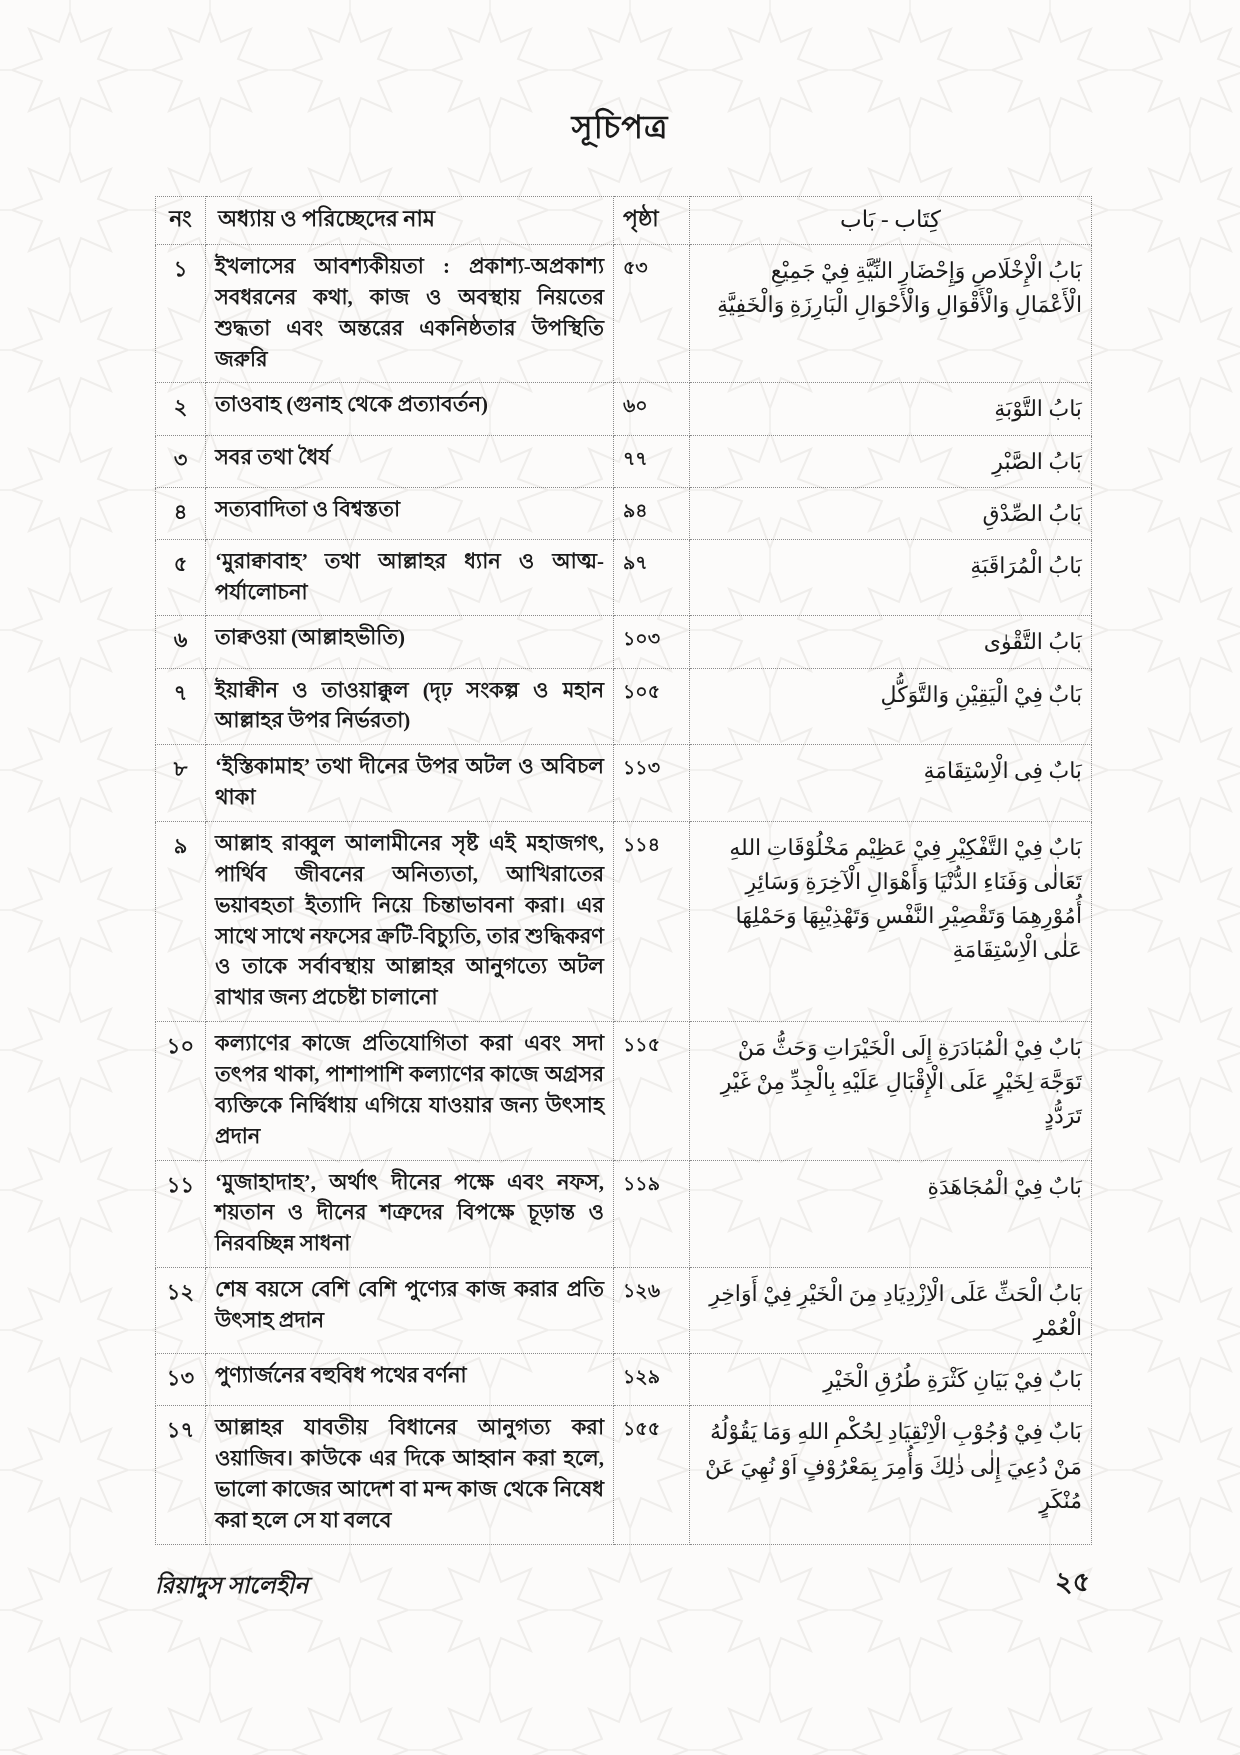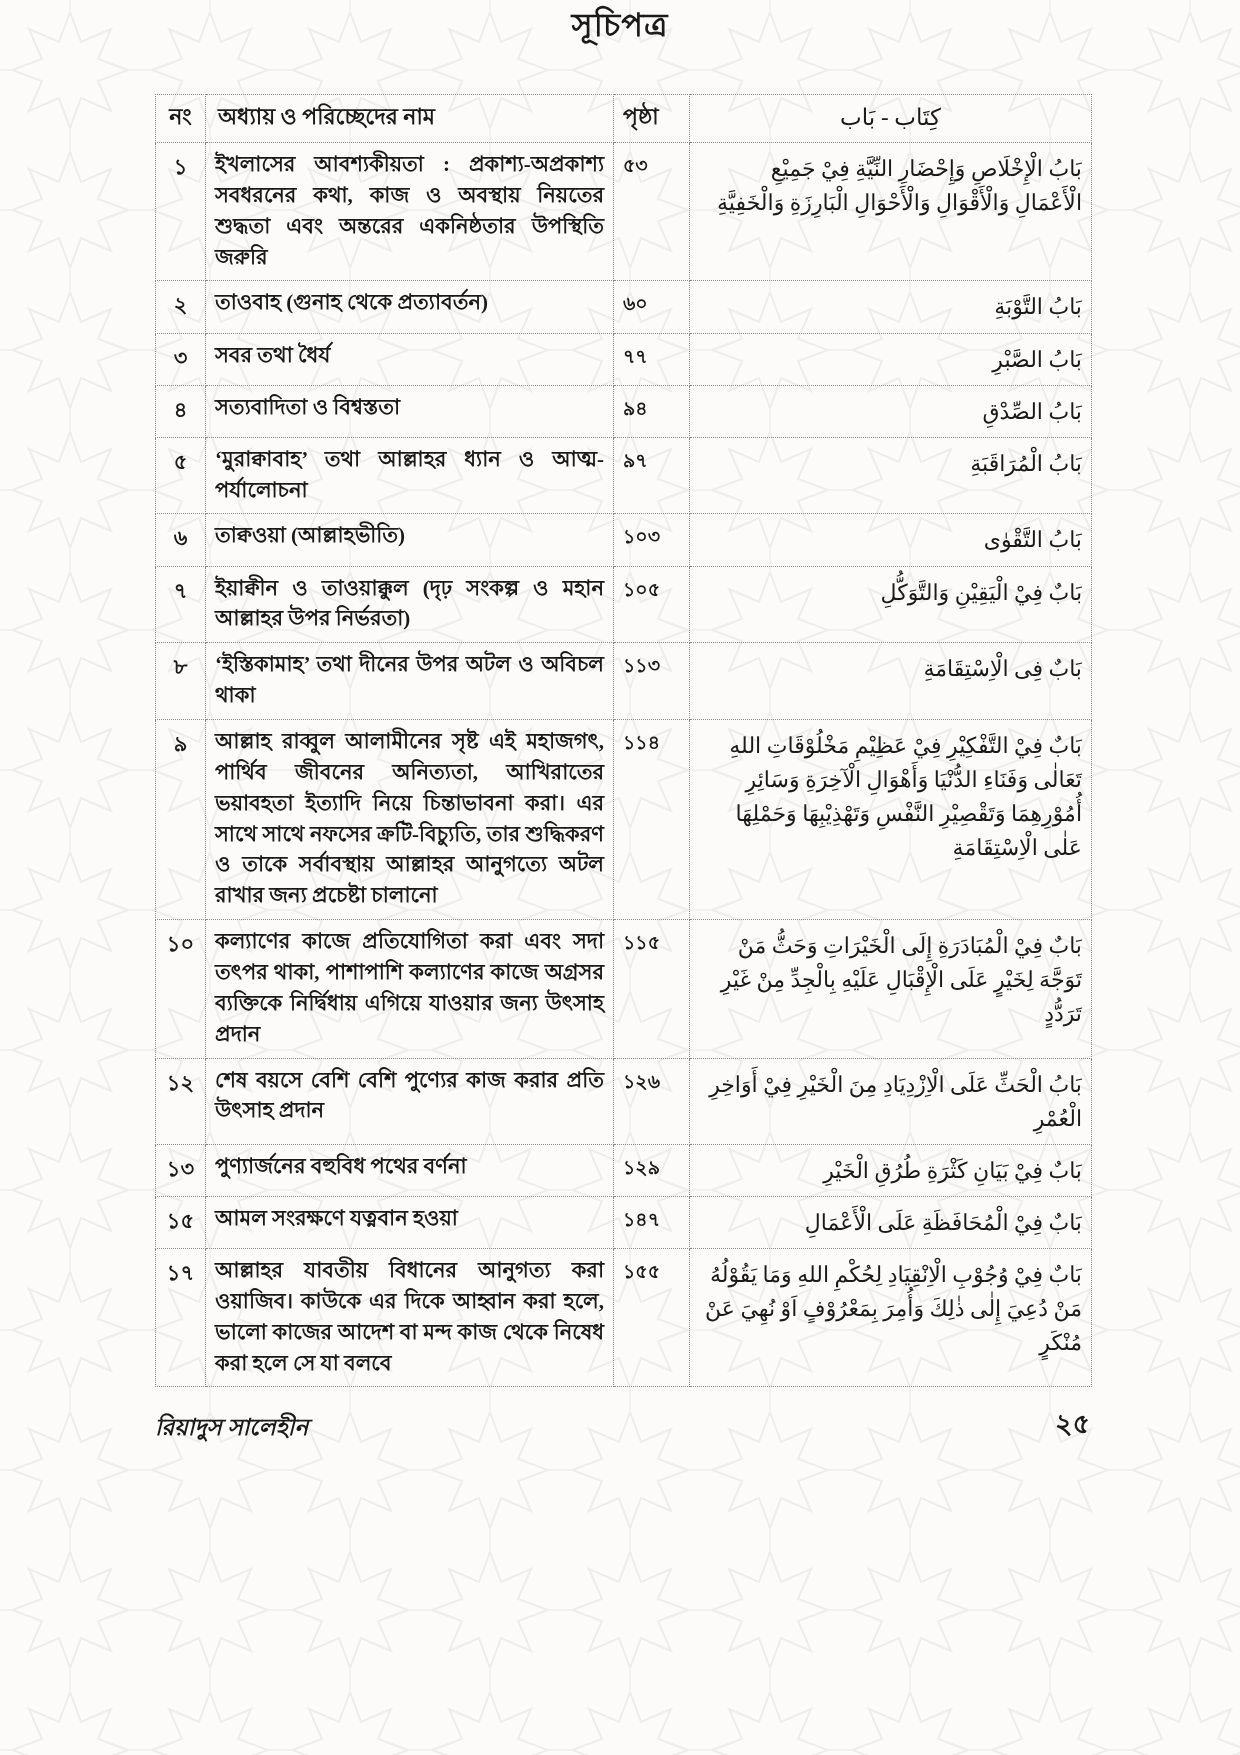--- a/index.html
+++ b/index.html
@@ -11,20 +11,21 @@
     overflow:hidden;
     position:relative;
   }
   .bg-pattern {
     position:absolute; inset:0; width:100%; height:100%;
     z-index:0; pointer-events:none;
   }
   .content { position:relative; z-index:1; }
   .page-title {
     text-align:center;
+    padding-top:102px;
     font-size:32px;
     font-weight:bold;
     letter-spacing:1px;
     font-family:Liberation Serif, serif;
   }
   table.toc {
     border-collapse:collapse;
     table-layout:fixed;
     width:936px;
     margin:40px 149px 0 155px;
@@ -178,42 +179,42 @@
     <td class="cell-arabic">بَابٌ فِيْ التَّفْكِيْرِ فِيْ عَظِيْمِ مَخْلُوْقَاتِ اللهِ تَعَالٰى وَفَنَاءِ الدُّنْيَا وَأَهْوَالِ الْآخِرَةِ وَسَائِرِ أُمُوْرِهِمَا وَتَقْصِيْرِ النَّفْسِ وَتَهْذِيْبِهَا وَحَمْلِهَا عَلٰى الْاِسْتِقَامَةِ</td>
   </tr>
 
   <tr>
     <td class="cell-no">১০</td>
     <td class="cell-name">কল্যাণের কাজে প্রতিযোগিতা করা এবং সদা তৎপর থাকা, পাশাপাশি কল্যাণের কাজে অগ্রসর ব্যক্তিকে নির্দ্বিধায় এগিয়ে যাওয়ার জন্য উৎসাহ প্রদান</td>
     <td class="cell-page">১১৫</td>
     <td class="cell-arabic">بَابٌ فِيْ الْمُبَادَرَةِ إِلَى الْخَيْرَاتِ وَحَثُّ مَنْ تَوَجَّهَ لِخَيْرٍ عَلَى الْإِقْبَالِ عَلَيْهِ بِالْجِدِّ مِنْ غَيْرِ تَرَدُّدٍ</td>
   </tr>
 
+  <tr>
+    <td class="cell-no">১১</td>
+    <td class="cell-name">‘মুজাহাদাহ’, অর্থাৎ দীনের পক্ষে এবং নফস, শয়তান ও দীনের শত্রুদের বিপক্ষে চূড়ান্ত ও নিরবচ্ছিন্ন সাধনা</td>
+    <td class="cell-page">১১৯</td>
+    <td class="cell-arabic">بَابٌ فِيْ الْمُجَاهَدَةِ</td>
+  </tr>
 
   <tr>
     <td class="cell-no">১২</td>
     <td class="cell-name">শেষ বয়সে বেশি বেশি পুণ্যের কাজ করার প্রতি উৎসাহ প্রদান</td>
     <td class="cell-page">১২৬</td>
     <td class="cell-arabic">بَابُ الْحَثِّ عَلَى الْاِزْدِيَادِ مِنَ الْخَيْرِ فِيْ أَوَاخِرِ الْعُمْرِ</td>
   </tr>
 
   <tr>
     <td class="cell-no">১৩</td>
     <td class="cell-name">পুণ্যার্জনের বহুবিধ পথের বর্ণনা</td>
     <td class="cell-page">১২৯</td>
     <td class="cell-arabic">بَابٌ فِيْ بَيَانِ كَثْرَةِ طُرُقِ الْخَيْرِ</td>
   </tr>
 
 
-  <tr>
-    <td class="cell-no">১৫</td>
-    <td class="cell-name">আমল সংরক্ষণে যত্নবান হওয়া</td>
-    <td class="cell-page">১৪৭</td>
-    <td class="cell-arabic">بَابٌ فِيْ الْمُحَافَظَةِ عَلَى الْأَعْمَالِ</td>
-  </tr>
 
 
   <tr>
     <td class="cell-no">১৭</td>
     <td class="cell-name">আল্লাহর যাবতীয় বিধানের আনুগত্য করা ওয়াজিব। কাউকে এর দিকে আহ্বান করা হলে, ভালো কাজের আদেশ বা মন্দ কাজ থেকে নিষেধ করা হলে সে যা বলবে</td>
     <td class="cell-page">১৫৫</td>
     <td class="cell-arabic">بَابٌ فِيْ وُجُوْبِ الْاِنْقِيَادِ لِحُكْمِ اللهِ وَمَا يَقُوْلُهُ مَنْ دُعِيَ إِلٰى ذٰلِكَ وَأُمِرَ بِمَعْرُوْفٍ اَوْ نُهِيَ عَنْ مُنْكَرٍ</td>
   </tr>
 </tbody>
   </table>

